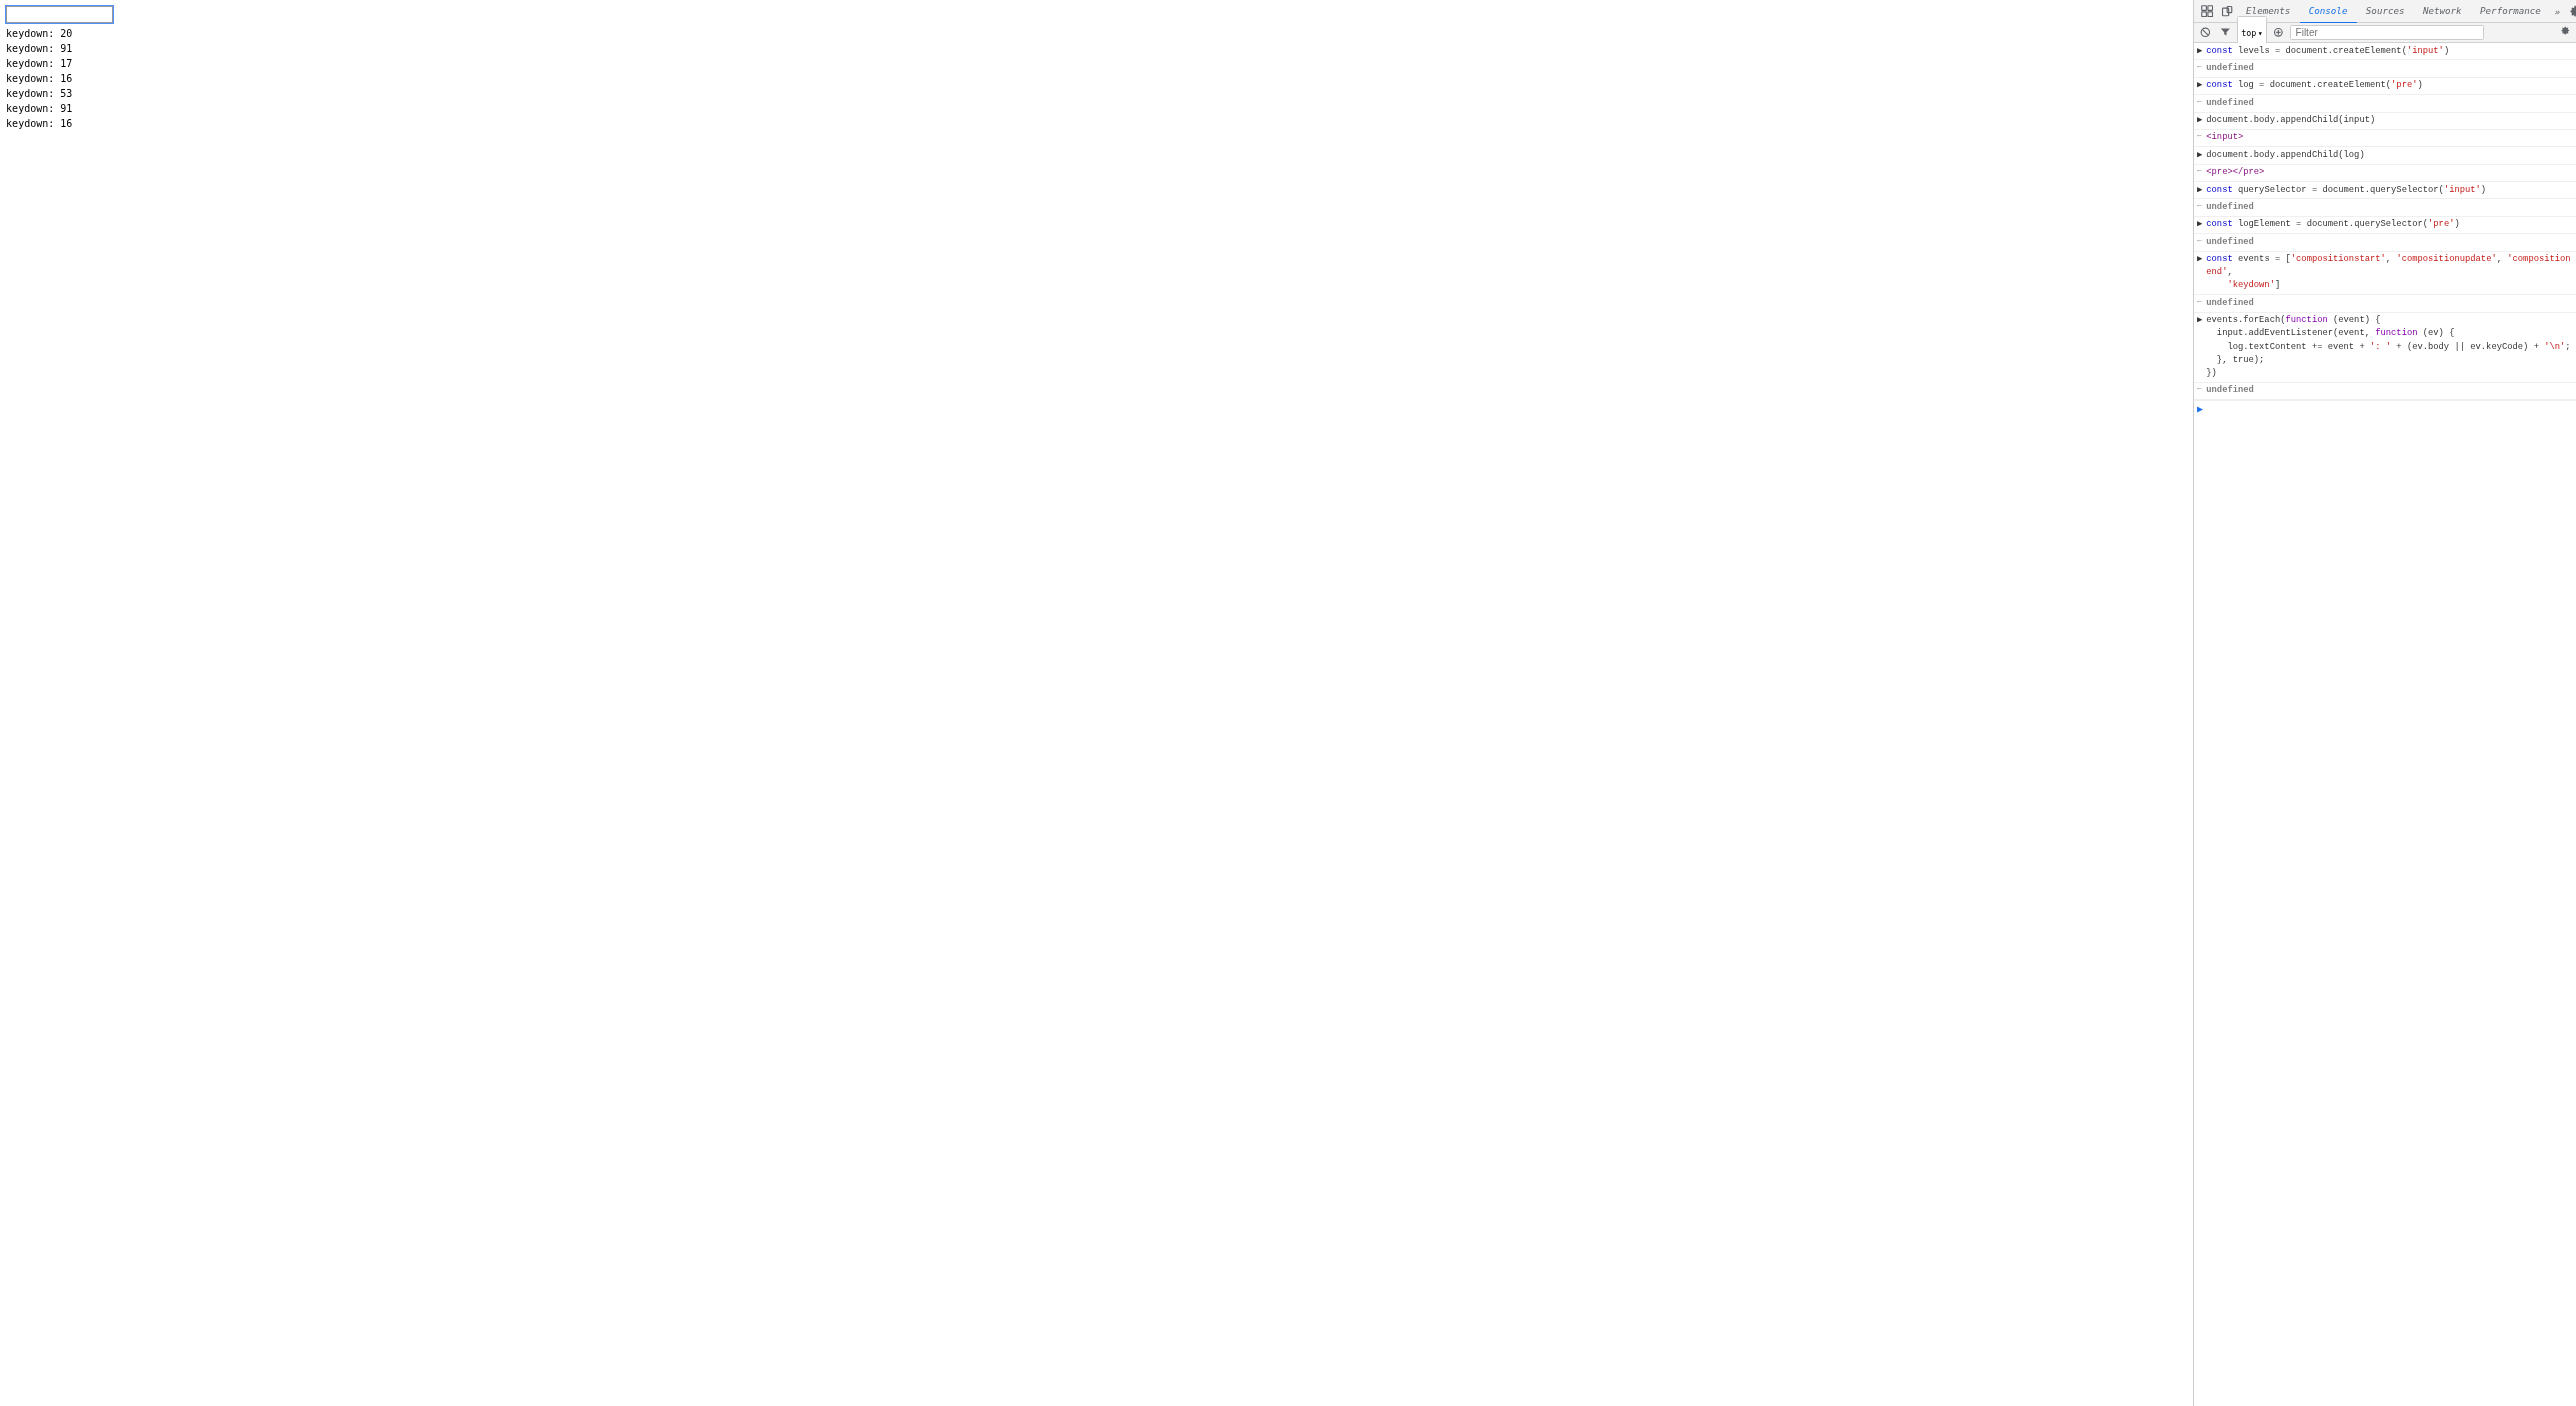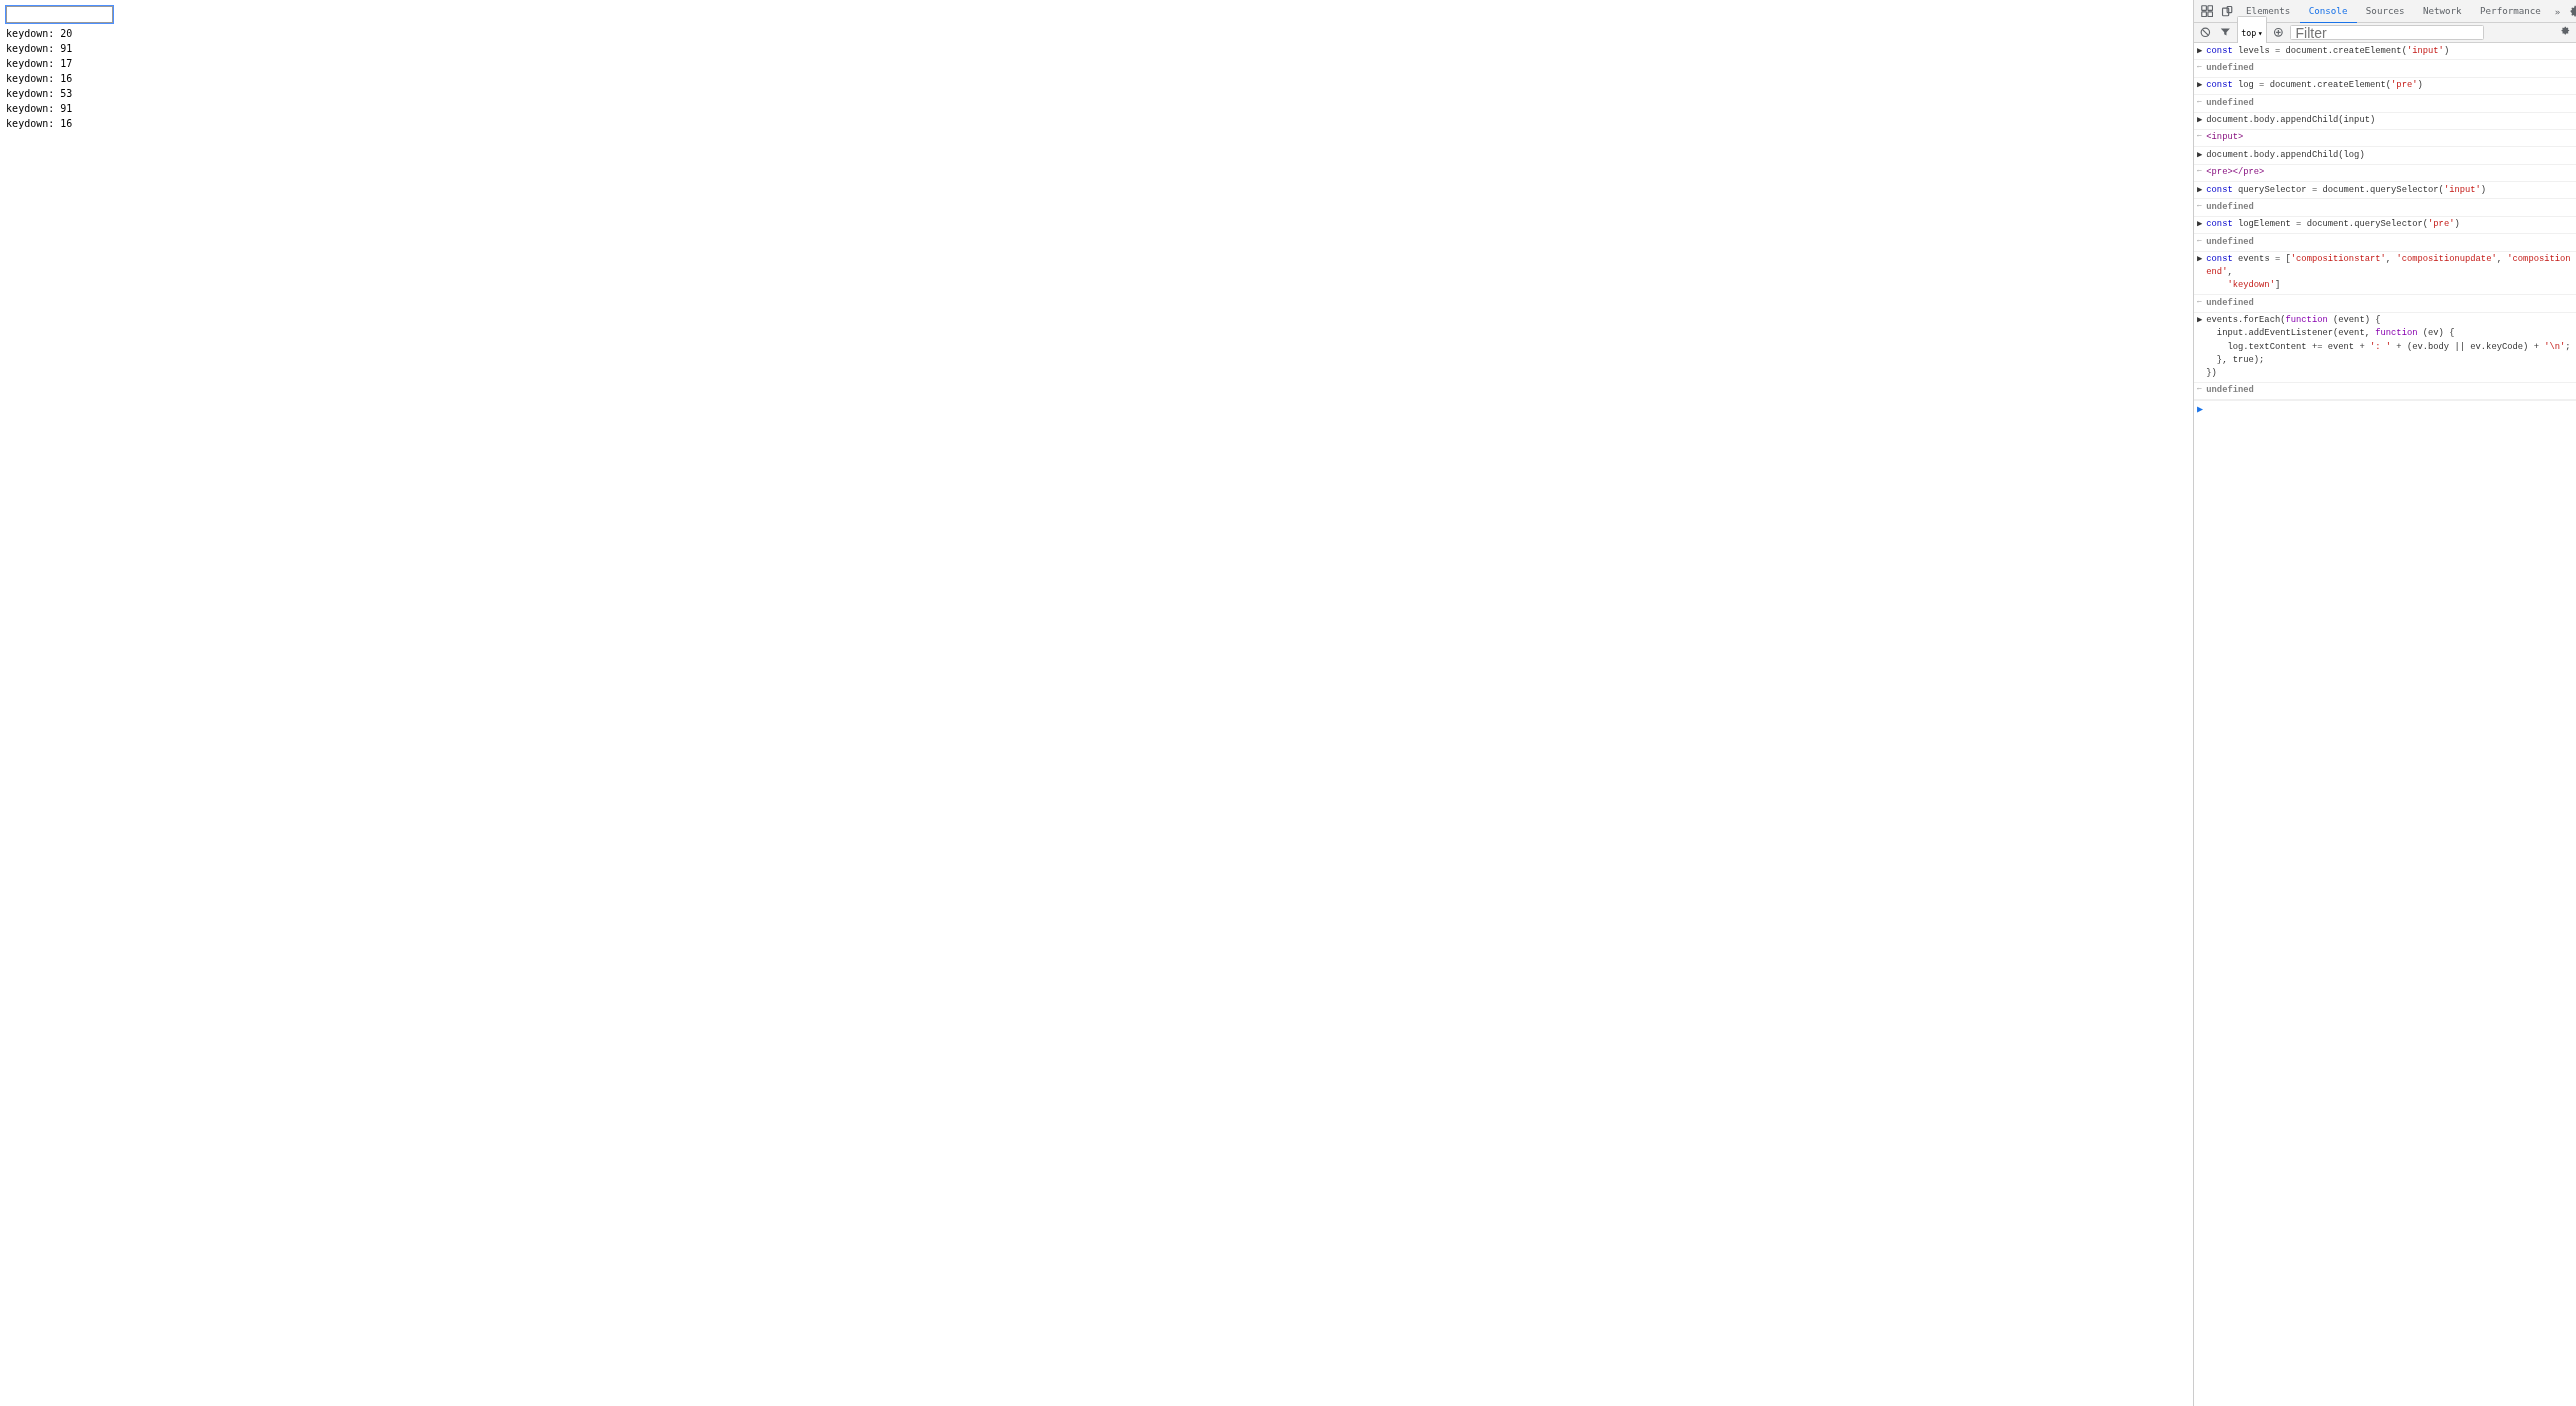--- a/index.html
+++ b/index.html
@@ -62,20 +62,21 @@
       align-items: center;
       justify-content: center;
       color: #5f6368;
     }
     .dt-icon-btn svg { width: 12.3px; height: 12.3px; }
 
     .dt-tabs {
       display: flex;
       align-items: center;
       flex: 1;
+      font-style: italic;
     }
     .dt-tab {
       padding: 0 9.2px;
       height: 23px;
       display: flex;
       align-items: center;
       cursor: pointer;
       color: #5f6368;
       font-size: 9.2px;
       border-bottom: 1.5px solid transparent;
@@ -133,21 +134,21 @@
       font-size: 8.4px;
       height: 33px;
       gap: 1.5px;
     }
 
     #filter-input {
       flex: 1;
       border: 0.8px solid #ccc;
       border-radius: 1.5px;
       padding: 1.5px 4.6px;
-      font-size: 14px;
+      font-size: 10px;
       height: 15.3px;
       outline: none;
     }
 
     #default-levels-btn {
       border: 0.8px solid #ccc;
       border-radius: 1.5px;
       background: #fff;
       font-size: 8.4px;
       padding: 0.8px 4.6px;

